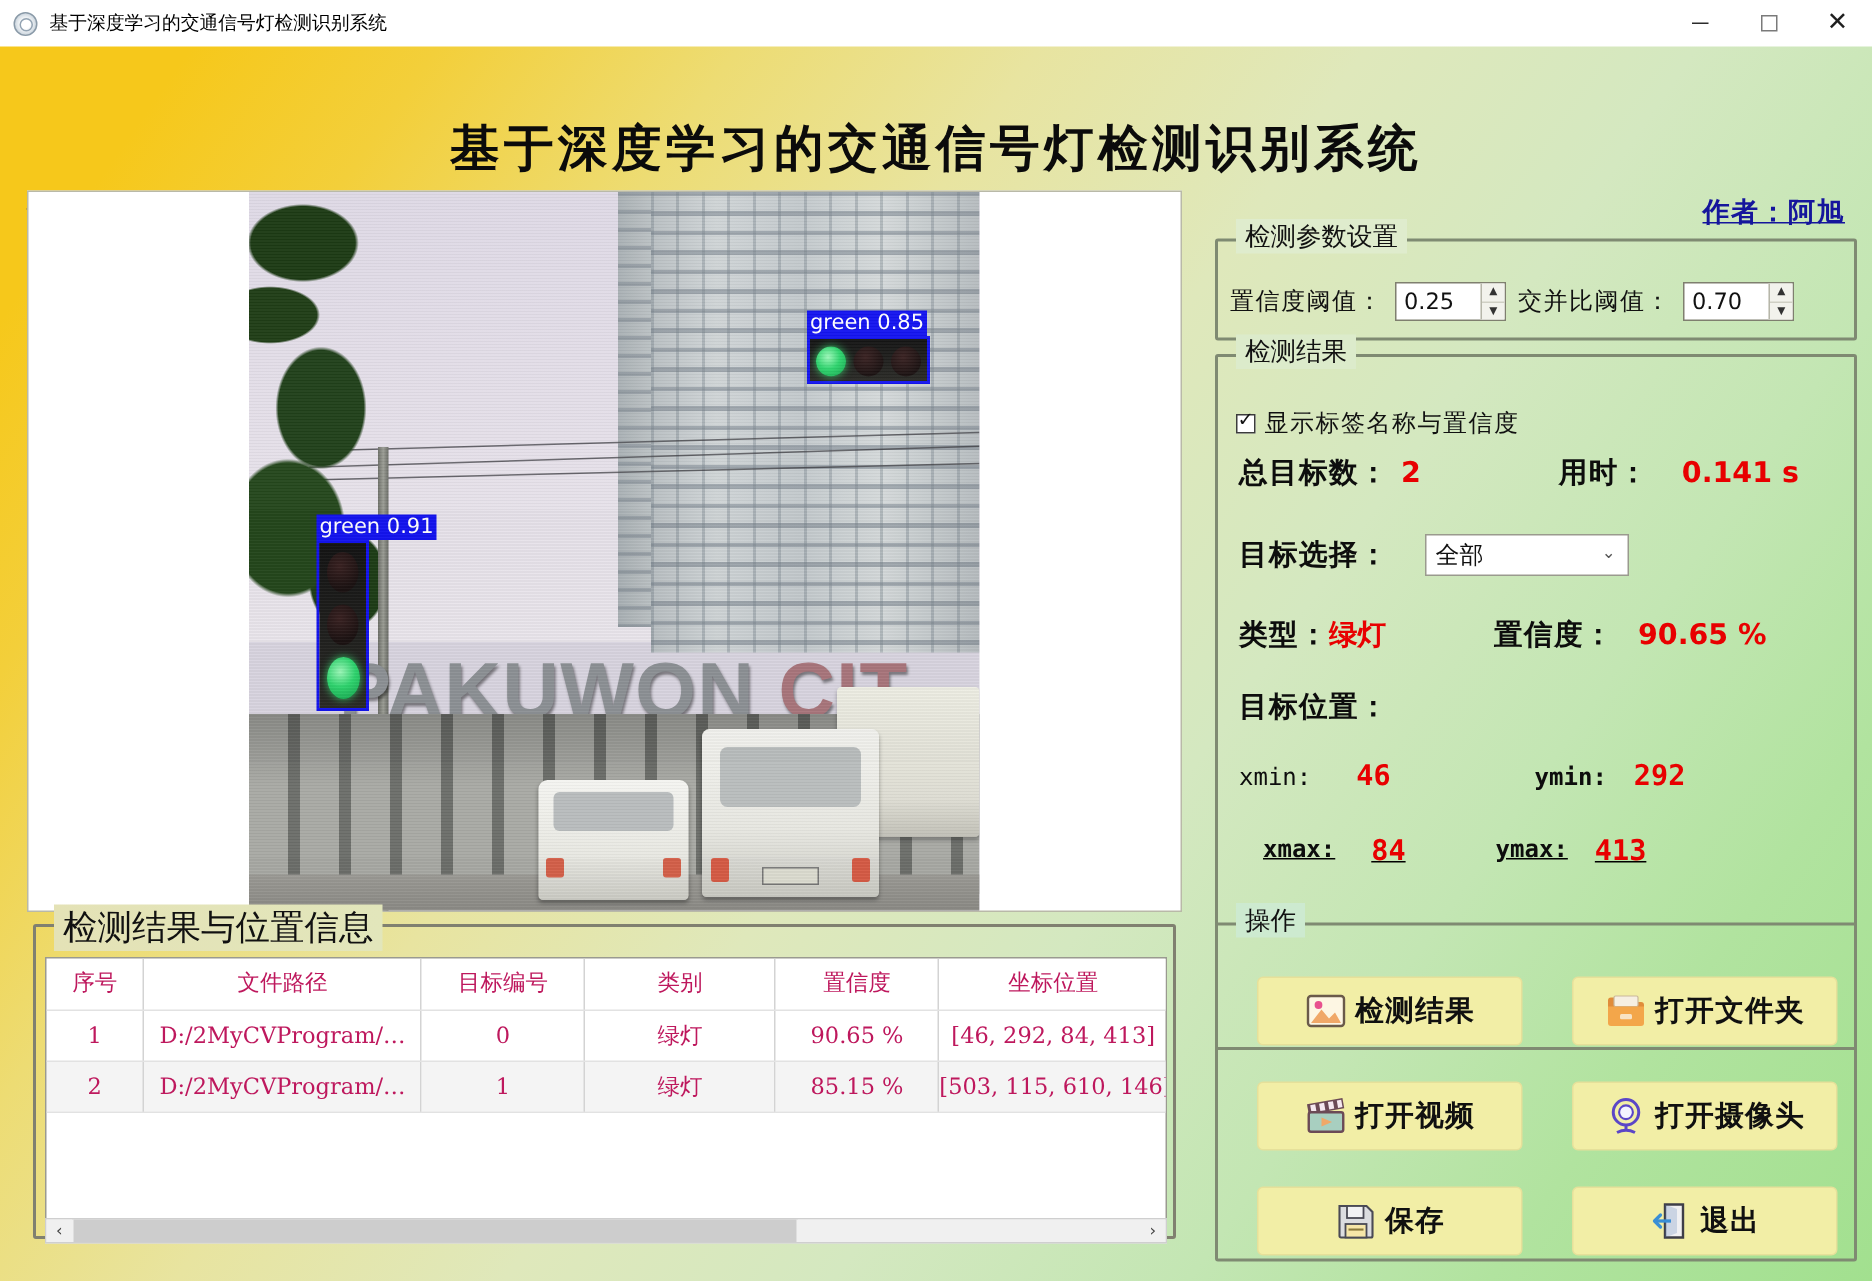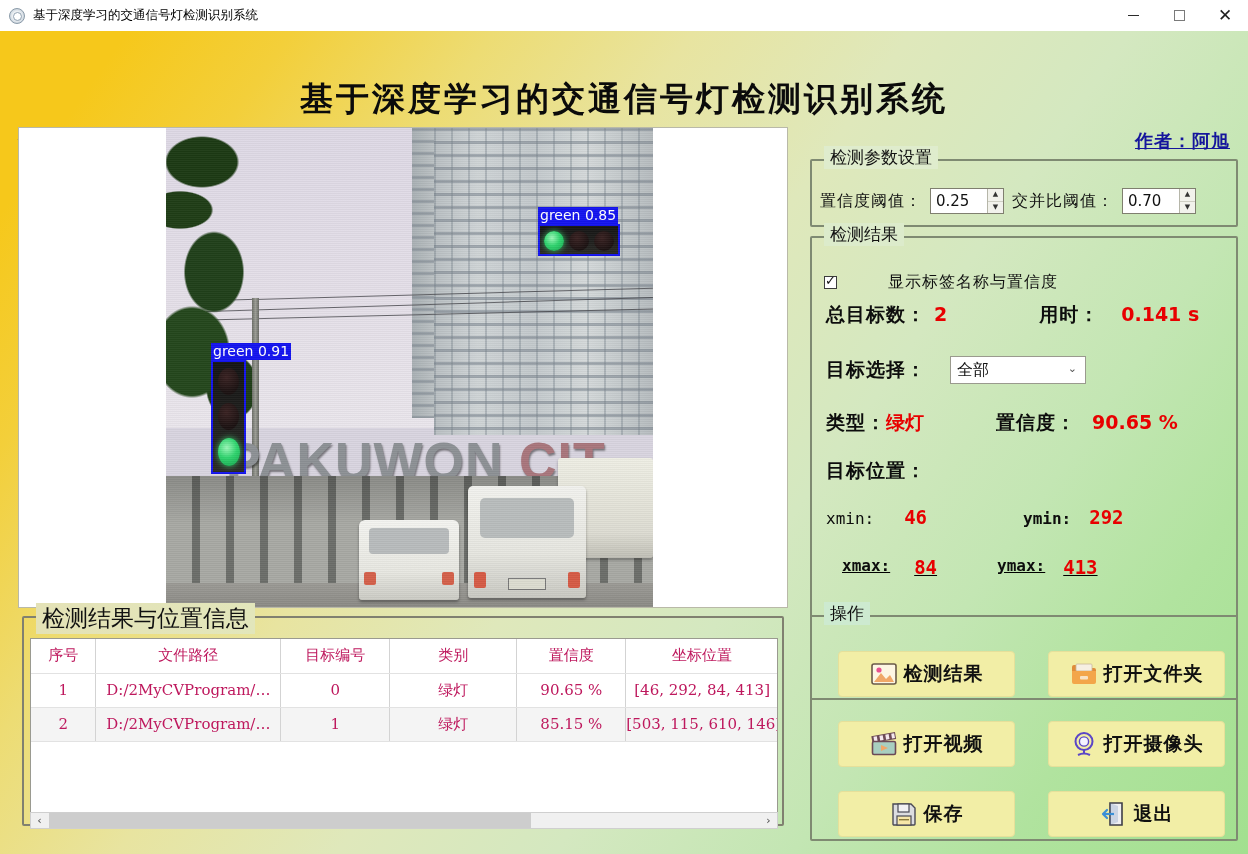--- a/index.html
+++ b/index.html
@@ -341,21 +341,21 @@
   }
   .spin .btns div {
     flex: 1; display: flex; align-items: center; justify-content: center;
     font-size: 7px; line-height: 1; color: #333; font-family: "DejaVu Sans", sans-serif;
   }
   .spin .btns div:first-child { border-bottom: 1px solid #cfcfc4; }
 
   #detect-group { left: 810px; top: 205px; width: 428px; height: 464px; }
   #detect-group > .g-title { background: #dcebcb; }
   #chk-row {
-    position: absolute; left: 12px; top: 34px; display: flex; align-items: center; gap: 45px;
+    position: absolute; left: 12px; top: 34px; display: flex; align-items: center;
   }
   .checkbox {
     width: 13px; height: 13px; border: 1px solid #3c3c3c; background: #fff;
     margin-right: 6px; position: relative; flex: none;
   }
   .checkbox::after {
     content: "✓"; position: absolute; left: 0px; top: -4px;
     font-size: 13px; color: #111; font-family: "DejaVu Sans", sans-serif;
   }
   .bold-cn {

